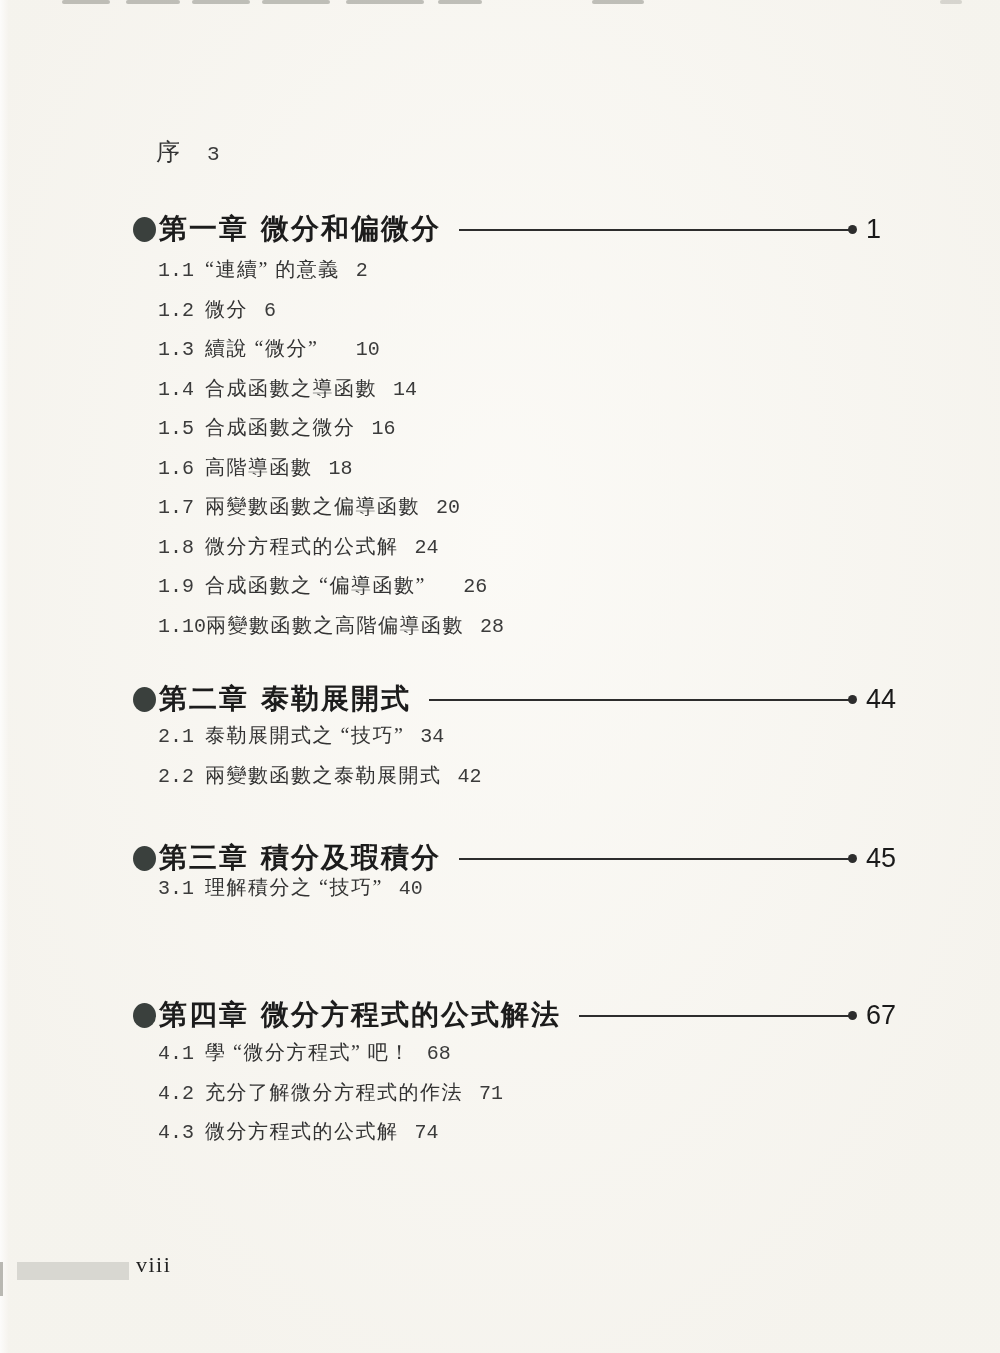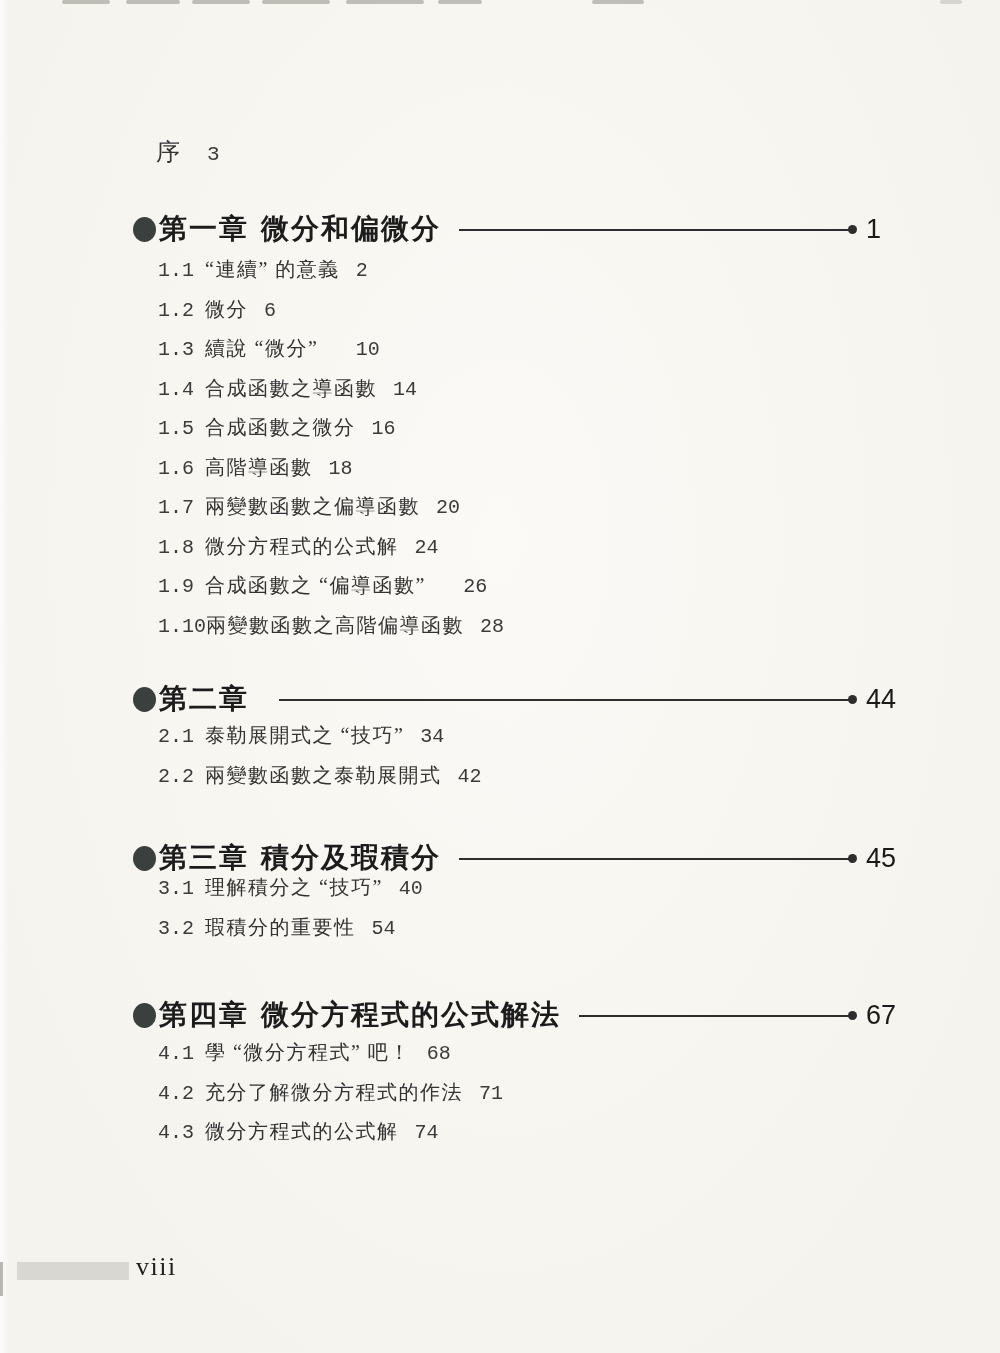--- a/index.html
+++ b/index.html
@@ -89,21 +89,21 @@
   }
   
   .footer-bar {
     position: absolute; left: 17px; top: 1262px; width: 112px; height: 18px;
     background: linear-gradient(to right, #e3e2dc, #d5d4cе 30%, #d6d5cf);
     background-color: #d8d7d1;
   }
   .footer-num {
     position: absolute; left: 136px; top: 1252px;
     font-family: "Liberation Serif", serif;
-    font-size: 26px; color: #1f1f1f; letter-spacing: 1.5px;
+    font-size: 22px; color: #1f1f1f; letter-spacing: 1.5px;
   }
 </style>
 </head>
 <body>
 
 <div class="page">
 
   <div class="edge-strip"></div>
   <div class="top-dash" style="left:62px;width:48px"></div>
   <div class="top-dash" style="left:126px;width:54px"></div>
@@ -176,20 +176,21 @@
     <div class="sec-row">
       <span class="sec-num">1.10</span>
       <span class="sec-title">兩變數函數之高階偏導函數</span>
       <span class="sec-page">28</span>
     </div>
   </div>
 
   <div class="chapter-head" style="top:681px">
     <span class="bullet"></span>
     <span class="ch-num">第二章</span>
+    <span class="ch-title">泰勒展開式</span>
     <span class="leader"></span>
     <span class="ch-page">44</span>
   </div>
   <div class="sections" style="top:716px">
     <div class="sec-row">
       <span class="sec-num">2.1</span>
       <span class="sec-title">泰勒展開式之 “技巧”</span>
       <span class="sec-page">34</span>
     </div>
     <div class="sec-row">
@@ -205,25 +206,20 @@
     <span class="ch-title">積分及瑕積分</span>
     <span class="leader"></span>
     <span class="ch-page">45</span>
   </div>
   <div class="sections" style="top:868px">
     <div class="sec-row">
       <span class="sec-num">3.1</span>
       <span class="sec-title">理解積分之 “技巧”</span>
       <span class="sec-page">40</span>
     </div>
-    <div class="sec-row">
-      <span class="sec-num">3.2</span>
-      <span class="sec-title">瑕積分的重要性</span>
-      <span class="sec-page">54</span>
-    </div>
   </div>
 
   <div class="chapter-head" style="top:997px">
     <span class="bullet"></span>
     <span class="ch-num">第四章</span>
     <span class="ch-title">微分方程式的公式解法</span>
     <span class="leader"></span>
     <span class="ch-page">67</span>
   </div>
   <div class="sections" style="top:1033px">

